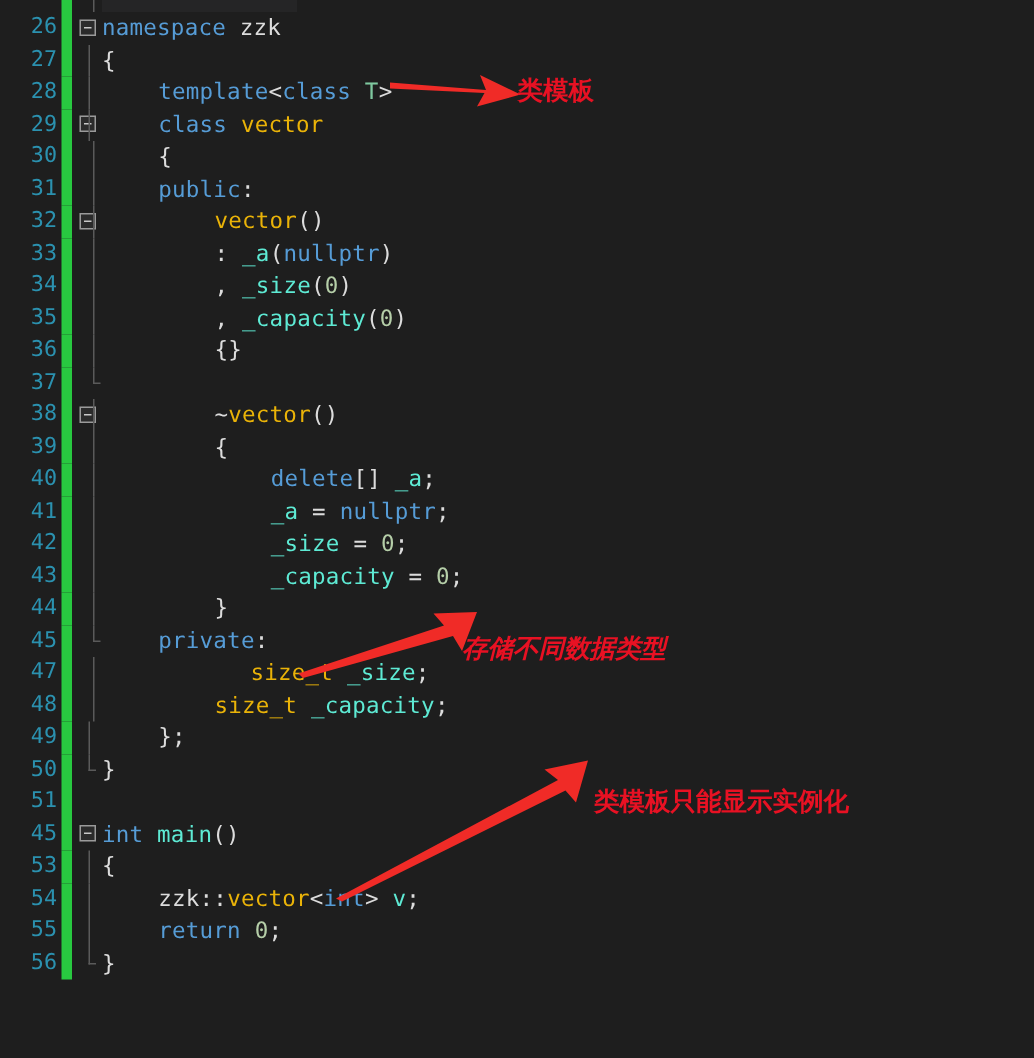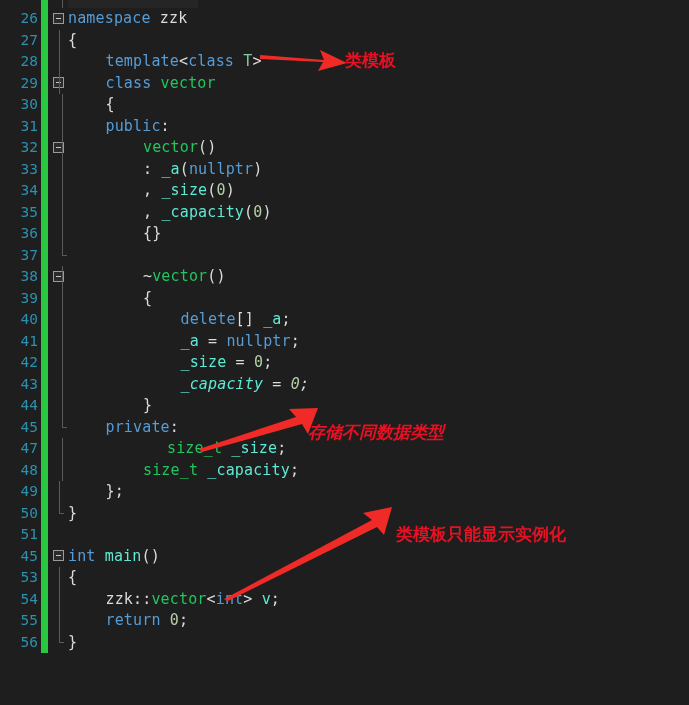--- a/index.html
+++ b/index.html
@@ -123,21 +123,21 @@
     position: absolute;
     left: 68px; top: 0;
     font-size: 15px;
     line-height: 21.5px;
     color: #dcdcdc;
     letter-spacing: 0.15px;
   }
 
   
   .kw   { color: #569cd6; }
-  .typ  { color: #22c55e; }
+  .typ  { color: #eab308; }
   .tparam { color: #7fc9a0; }
   .id   { color: #5eead4; }
   .num  { color: #b5cea8; }
   .pun  { color: #dcdcdc; }
   .ns   { color: #dcdcdc; }
 
   
   .anno {
     position: absolute;
     color: #e81123;
@@ -174,21 +174,21 @@
       <div class="line"><div class="gutter-num">33</div><div class="change-bar"></div><div class="guide g2"></div><div class="src" style="left: 143px;"><span class="pun">:</span> <span class="id">_a</span><span class="pun">(</span><span class="kw">nullptr</span><span class="pun">)</span></div></div>
       <div class="line"><div class="gutter-num">34</div><div class="change-bar"></div><div class="guide g2"></div><div class="src" style="left: 143px;"><span class="pun">,</span> <span class="id">_size</span><span class="pun">(</span><span class="num">0</span><span class="pun">)</span></div></div>
       <div class="line"><div class="gutter-num">35</div><div class="change-bar"></div><div class="guide g2"></div><div class="src" style="left: 143px;"><span class="pun">,</span> <span class="id">_capacity</span><span class="pun">(</span><span class="num">0</span><span class="pun">)</span></div></div>
       <div class="line"><div class="gutter-num">36</div><div class="change-bar"></div><div class="guide g2"></div><div class="src" style="left: 143px;"><span class="pun">{}</span></div></div>
       <div class="line"><div class="gutter-num">37</div><div class="change-bar"></div><div class="guide-end g2"></div><div class="guide-foot g2"></div><div class="src" style="left: 68px;"></div></div>
       <div class="line"><div class="gutter-num">38</div><div class="change-bar"></div><div class="fold"></div><div class="guide g2"></div><div class="src" style="left: 143px;"><span class="pun">~</span><span class="typ">vector</span><span class="pun">()</span></div></div>
       <div class="line"><div class="gutter-num">39</div><div class="change-bar"></div><div class="guide g2"></div><div class="src" style="left: 143px;"><span class="pun">{</span></div></div>
       <div class="line"><div class="gutter-num">40</div><div class="change-bar"></div><div class="guide g2"></div><div class="src" style="left: 180.5px;"><span class="kw">delete</span><span class="pun">[]</span> <span class="id">_a</span><span class="pun">;</span></div></div>
       <div class="line"><div class="gutter-num">41</div><div class="change-bar"></div><div class="guide g2"></div><div class="src" style="left: 180.5px;"><span class="id">_a</span> <span class="pun">=</span> <span class="kw">nullptr</span><span class="pun">;</span></div></div>
       <div class="line"><div class="gutter-num">42</div><div class="change-bar"></div><div class="guide g2"></div><div class="src" style="left: 180.5px;"><span class="id">_size</span> <span class="pun">=</span> <span class="num">0</span><span class="pun">;</span></div></div>
-      <div class="line"><div class="gutter-num">43</div><div class="change-bar"></div><div class="guide g2"></div><div class="src" style="left: 180.5px; font-style: italic;"><span class="id">_capacity</span> <span class="pun">=</span> <span class="num">0</span><span class="pun">;</span></div></div>
+      <div class="line"><div class="gutter-num">43</div><div class="change-bar"></div><div class="guide g2"></div><div class="src" style="left: 180.5px;"><span class="id">_capacity</span> <span class="pun">=</span> <span class="num">0</span><span class="pun">;</span></div></div>
       <div class="line"><div class="gutter-num">44</div><div class="change-bar"></div><div class="guide g2"></div><div class="src" style="left: 143px;"><span class="pun">}</span></div></div>
       <div class="line"><div class="gutter-num">45</div><div class="change-bar"></div><div class="guide-end g2"></div><div class="guide-foot g2"></div><div class="src" style="left: 105.5px;"><span class="kw">private</span><span class="pun">:</span></div></div>
       <div class="line"><div class="gutter-num">47</div><div class="change-bar"></div><div class="guide g2"></div><div class="src" style="left: 143px; margin-left: 24px;"><span class="typ">size_t</span> <span class="id">_size</span><span class="pun">;</span></div></div>
       <div class="line"><div class="gutter-num">48</div><div class="change-bar"></div><div class="guide g2"></div><div class="src" style="left: 143px;"><span class="typ">size_t</span> <span class="id">_capacity</span><span class="pun">;</span></div></div>
       <div class="line"><div class="gutter-num">49</div><div class="change-bar"></div><div class="guide g1"></div><div class="src" style="left: 105.5px;"><span class="pun">};</span></div></div>
       <div class="line"><div class="gutter-num">50</div><div class="change-bar"></div><div class="guide-end g1"></div><div class="guide-foot g1"></div><div class="src" style="left: 68px;"><span class="pun">}</span></div></div>
       <div class="line"><div class="gutter-num">51</div><div class="change-bar"></div><div class="src" style="left: 68px;"></div></div>
       <div class="line"><div class="gutter-num">45</div><div class="change-bar"></div><div class="fold"></div><div class="src" style="left: 68px;"><span class="kw">int</span> <span class="id">main</span><span class="pun">()</span></div></div>
       <div class="line"><div class="gutter-num">53</div><div class="change-bar"></div><div class="guide g1"></div><div class="src" style="left: 68px;"><span class="pun">{</span></div></div>
       <div class="line"><div class="gutter-num">54</div><div class="change-bar"></div><div class="guide g1"></div><div class="src" style="left: 105.5px;"><span class="ns">zzk</span><span class="pun">::</span><span class="typ">vector</span><span class="pun">&lt;</span><span class="kw">int</span><span class="pun">&gt;</span> <span class="id">v</span><span class="pun">;</span></div></div>

